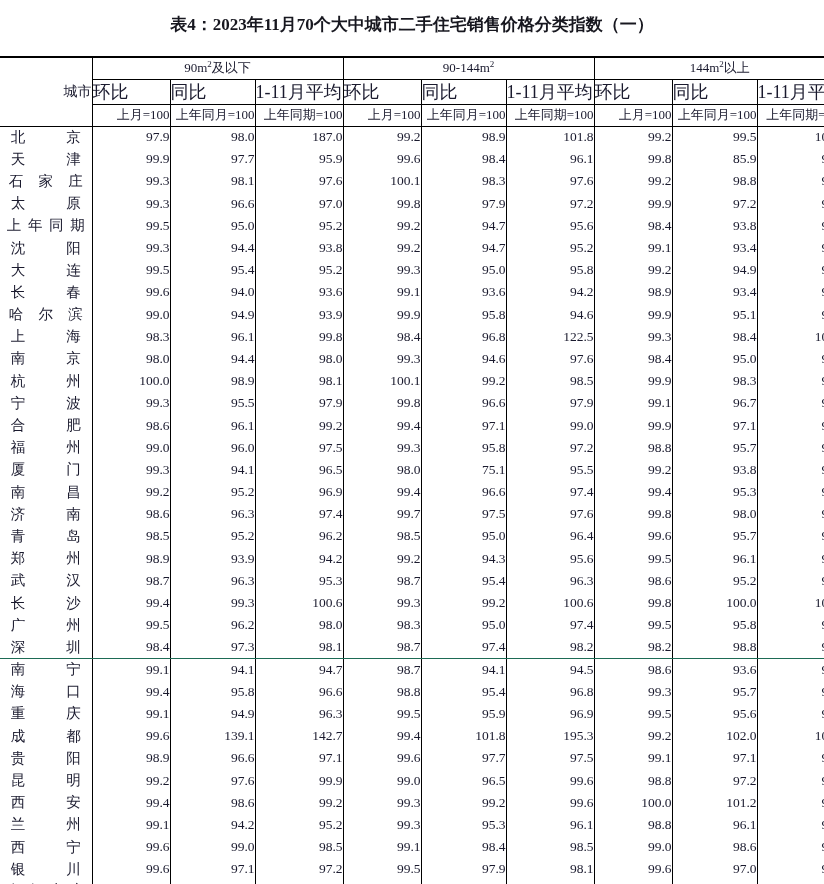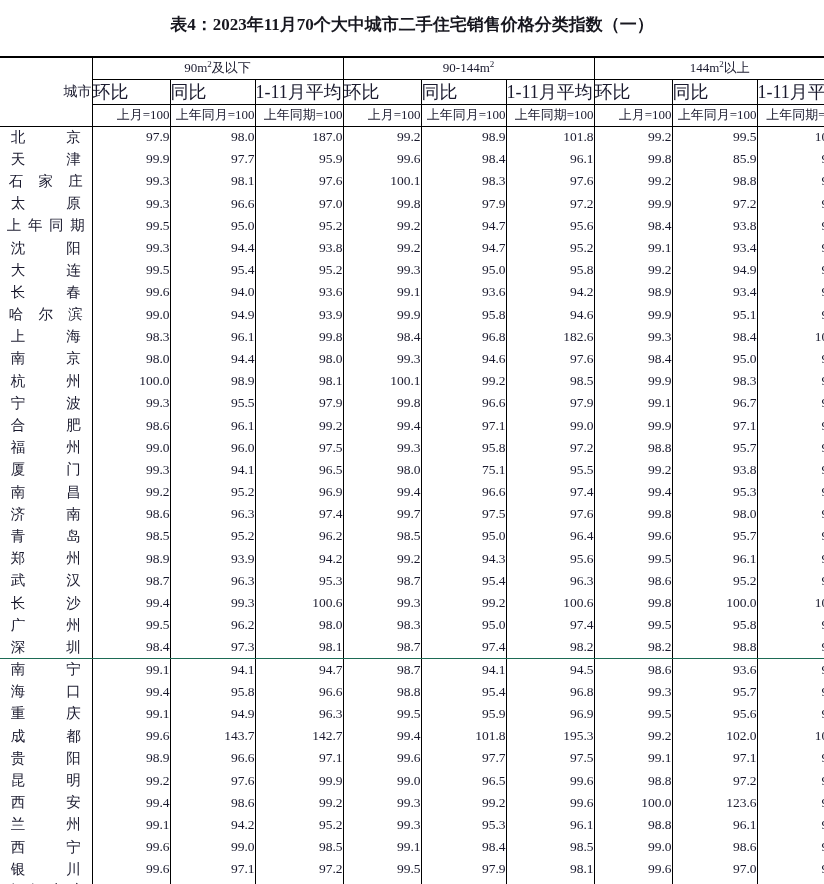--- a/index.html
+++ b/index.html
@@ -275,21 +275,21 @@
           <td class="num vr-r">95.1</td>
           <td class="num">93.5</td>
         </tr>
         <tr class="datarow">
           <td class="city vr-r"><span class="cn w2">上海</span></td>
           <td class="num vr-r">98.3</td>
           <td class="num vr-r">96.1</td>
           <td class="num vr-r">99.8</td>
           <td class="num vr-r">98.4</td>
           <td class="num vr-r">96.8</td>
-          <td class="num vr-r">182.6</td>
+          <td class="num vr-r">122.5</td>
           <td class="num vr-r">99.3</td>
           <td class="num vr-r">98.4</td>
           <td class="num">100.7</td>
         </tr>
         <tr class="datarow">
           <td class="city vr-r"><span class="cn w2">南京</span></td>
           <td class="num vr-r">98.0</td>
           <td class="num vr-r">94.4</td>
           <td class="num vr-r">98.0</td>
           <td class="num vr-r">99.3</td>
@@ -487,21 +487,21 @@
           <td class="num vr-r">99.5</td>
           <td class="num vr-r">95.9</td>
           <td class="num vr-r">96.9</td>
           <td class="num vr-r">99.5</td>
           <td class="num vr-r">95.6</td>
           <td class="num">96.9</td>
         </tr>
         <tr class="datarow">
           <td class="city vr-r"><span class="cn w2">成都</span></td>
           <td class="num vr-r">99.6</td>
-          <td class="num vr-r">143.7</td>
+          <td class="num vr-r">139.1</td>
           <td class="num vr-r">142.7</td>
           <td class="num vr-r">99.4</td>
           <td class="num vr-r">101.8</td>
           <td class="num vr-r">195.3</td>
           <td class="num vr-r">99.2</td>
           <td class="num vr-r">102.0</td>
           <td class="num">106.2</td>
         </tr>
         <tr class="datarow">
           <td class="city vr-r"><span class="cn w2">贵阳</span></td>
@@ -529,21 +529,21 @@
         </tr>
         <tr class="datarow">
           <td class="city vr-r"><span class="cn w2">西安</span></td>
           <td class="num vr-r">99.4</td>
           <td class="num vr-r">98.6</td>
           <td class="num vr-r">99.2</td>
           <td class="num vr-r">99.3</td>
           <td class="num vr-r">99.2</td>
           <td class="num vr-r">99.6</td>
           <td class="num vr-r">100.0</td>
-          <td class="num vr-r">123.6</td>
+          <td class="num vr-r">101.2</td>
           <td class="num">99.5</td>
         </tr>
         <tr class="datarow">
           <td class="city vr-r"><span class="cn w2">兰州</span></td>
           <td class="num vr-r">99.1</td>
           <td class="num vr-r">94.2</td>
           <td class="num vr-r">95.2</td>
           <td class="num vr-r">99.3</td>
           <td class="num vr-r">95.3</td>
           <td class="num vr-r">96.1</td>

